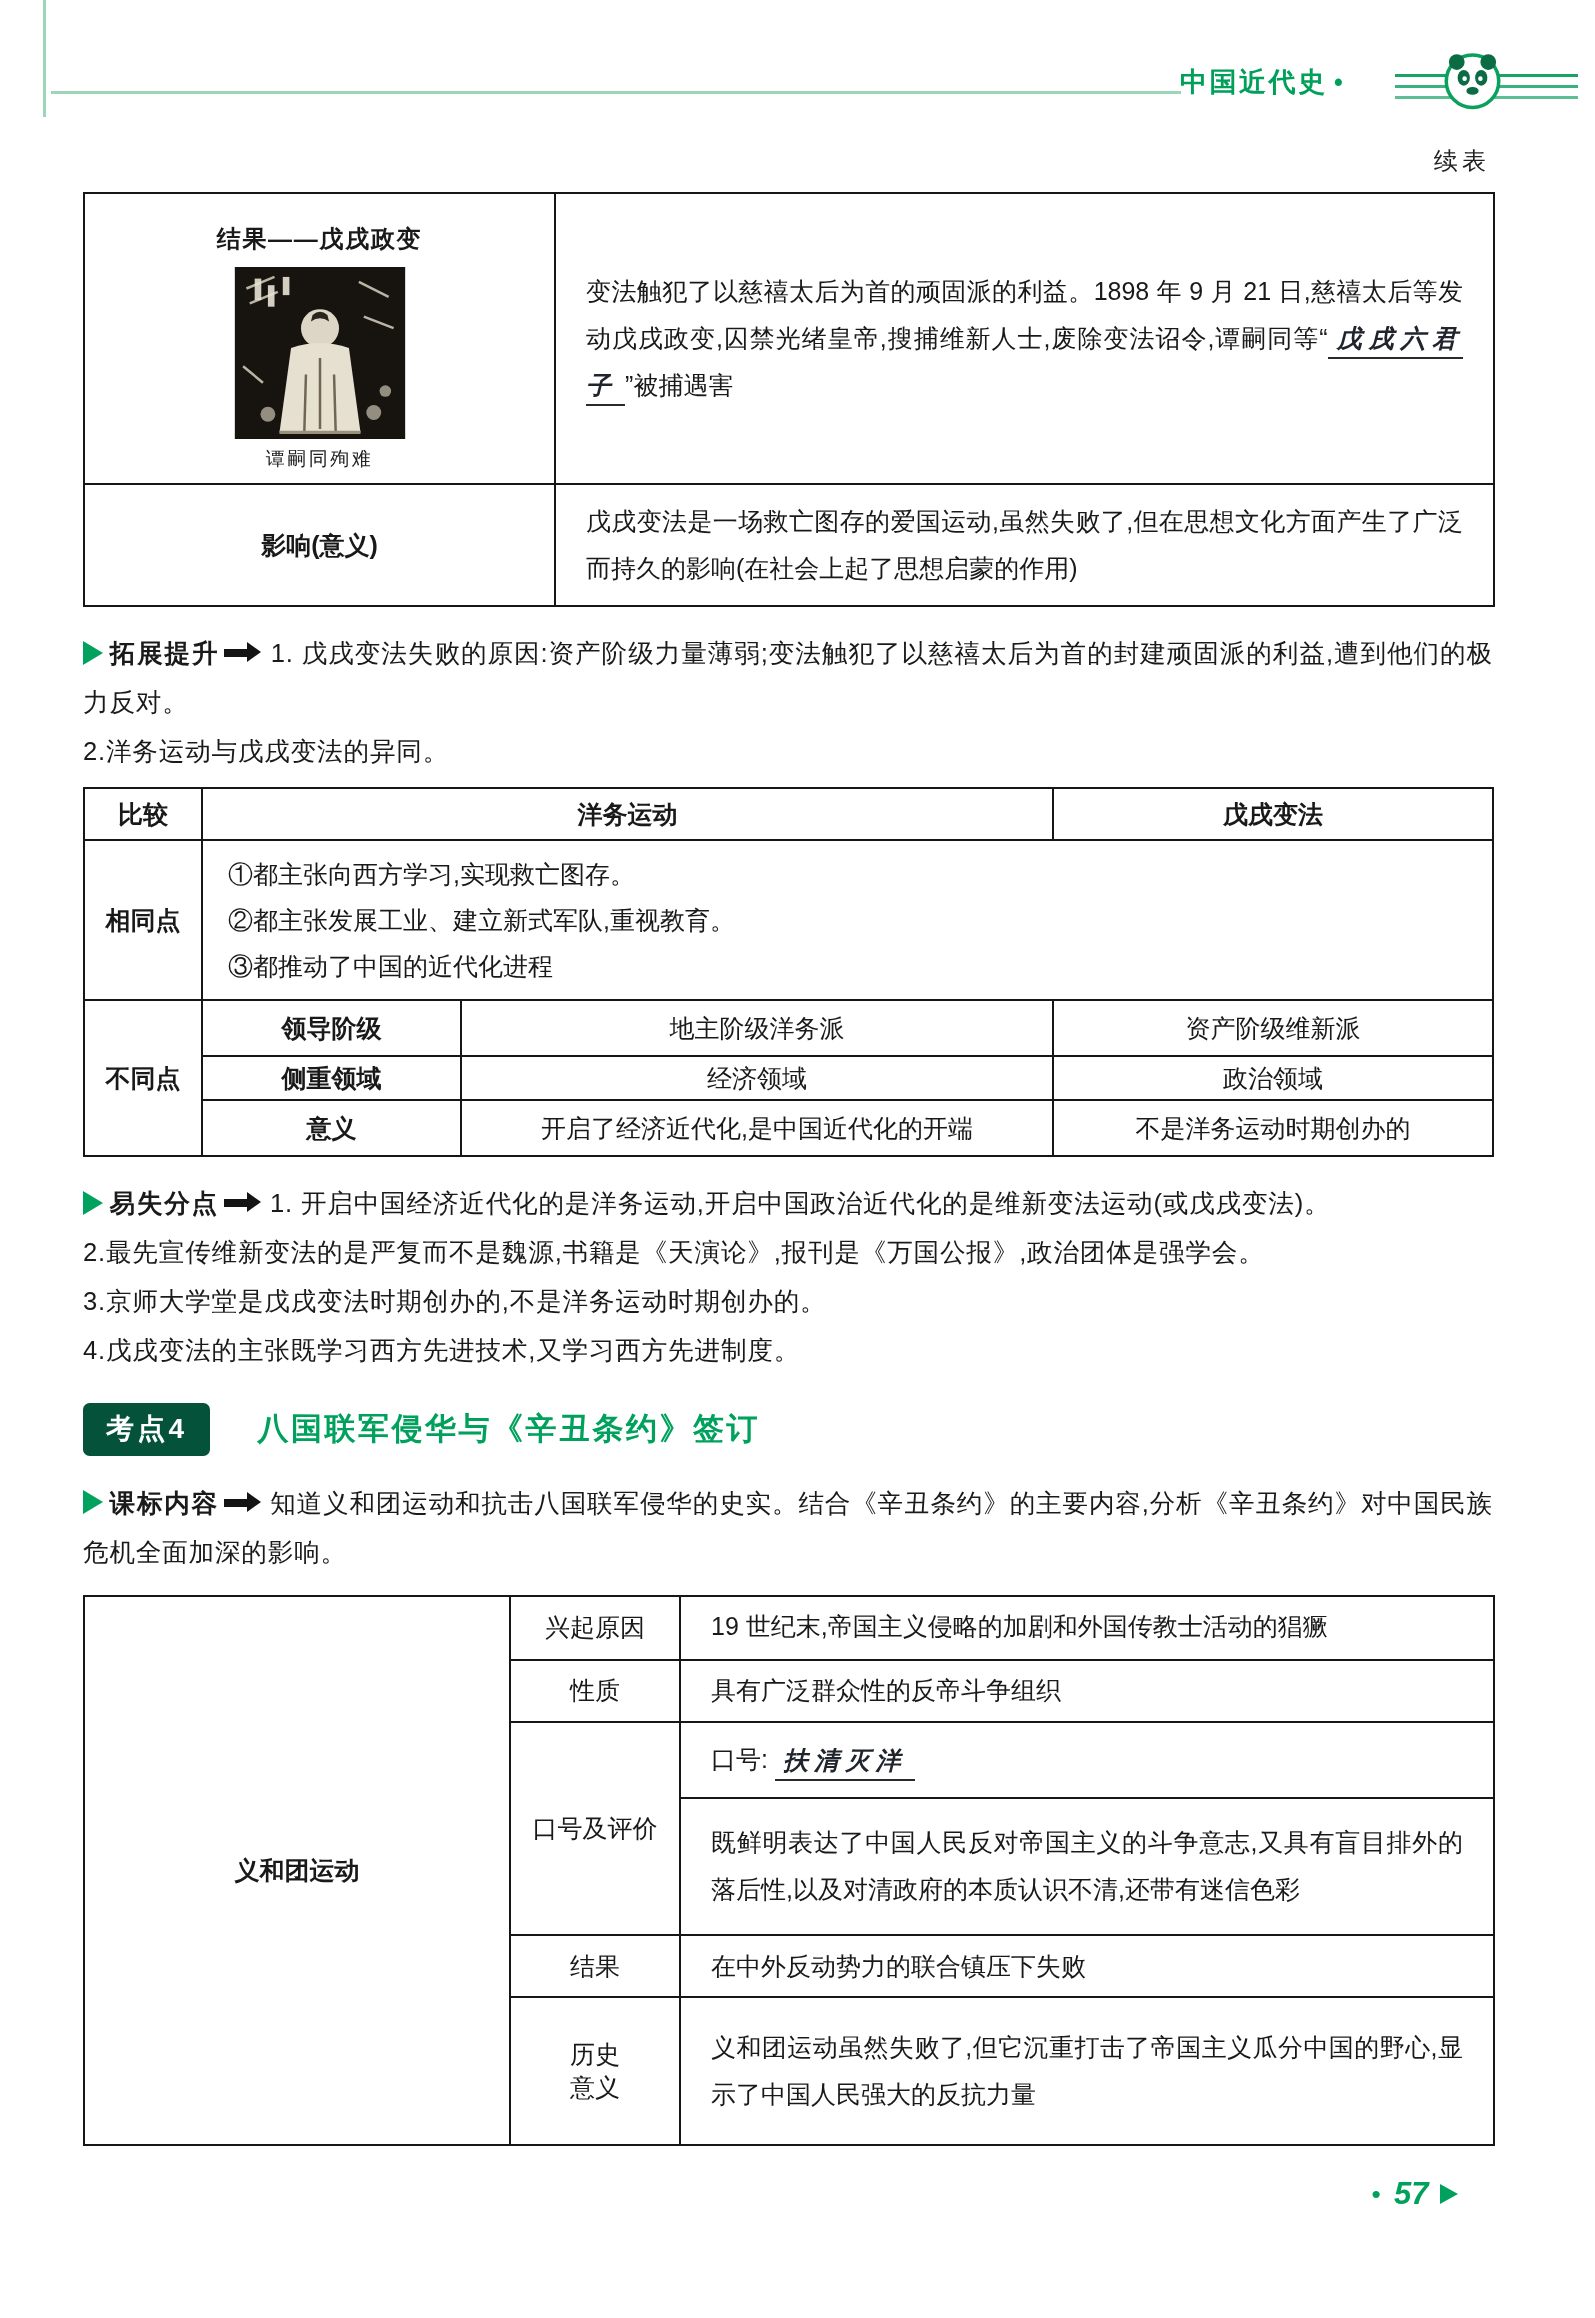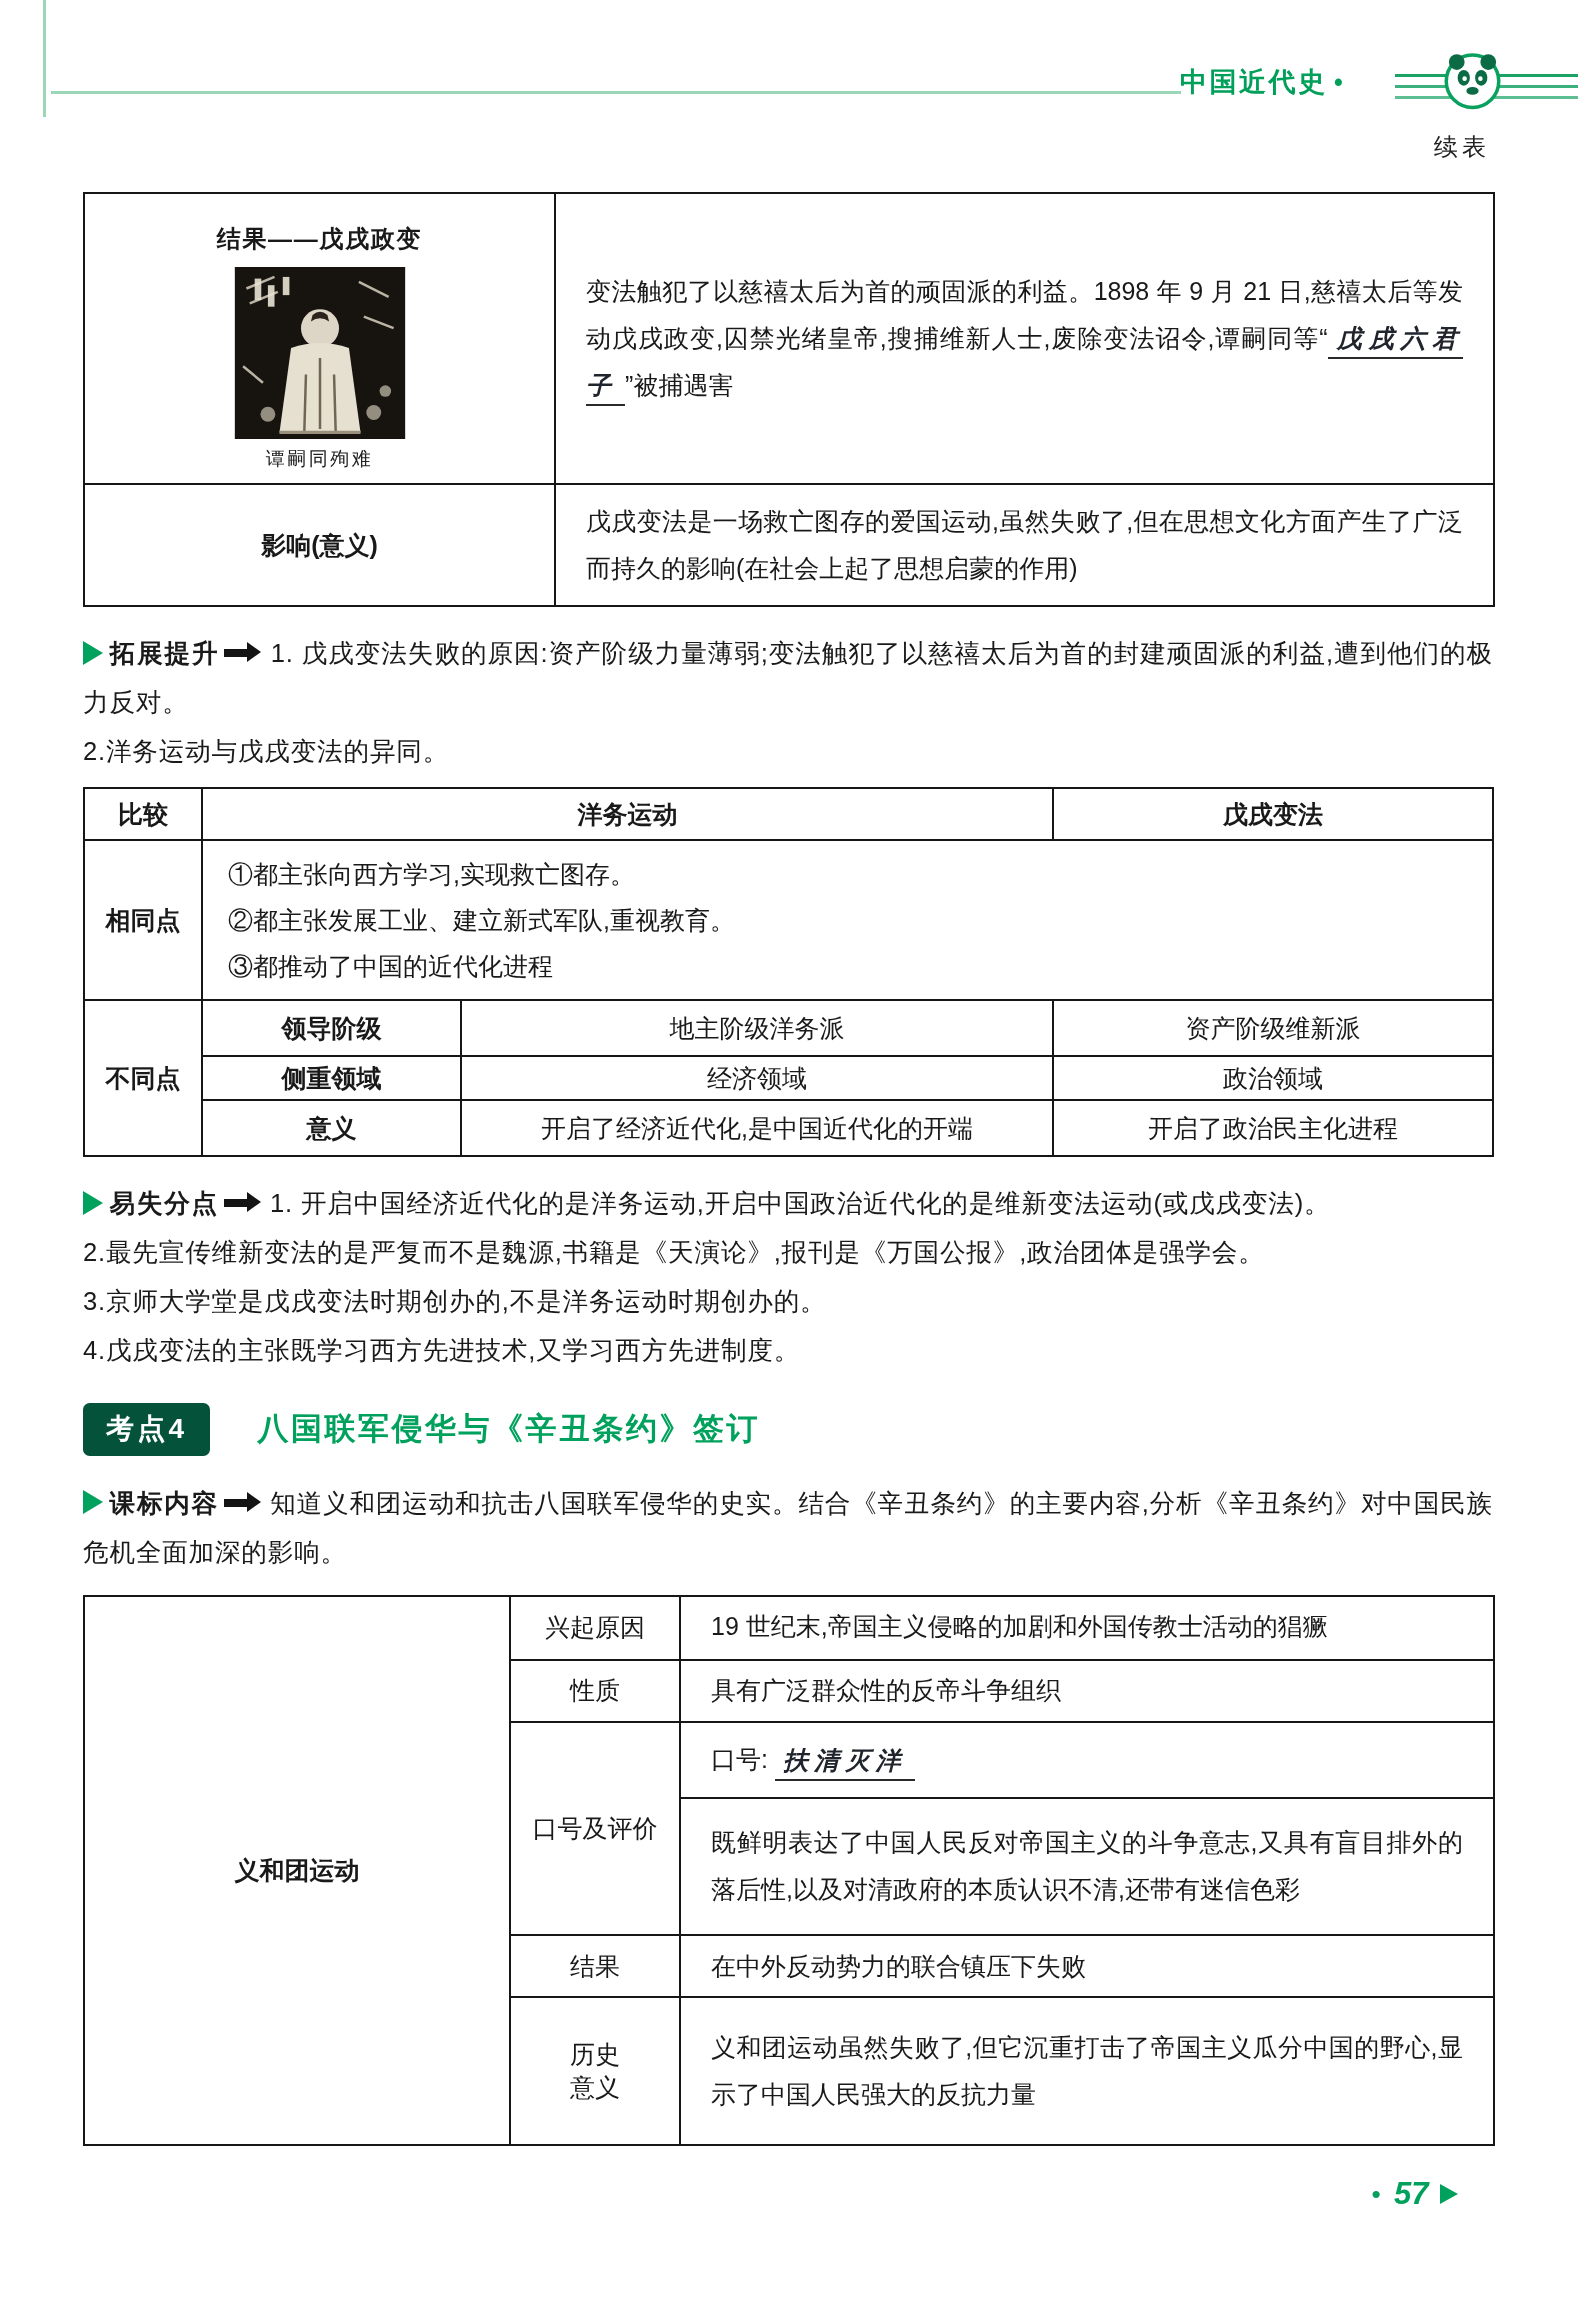--- a/index.html
+++ b/index.html
@@ -14,21 +14,21 @@
   
   .vline{position:absolute;left:43px;top:0;width:3.3px;height:117px;background:#9bd7b7;}
   .hline{position:absolute;left:51px;top:91px;width:1130px;height:2.5px;background:#9bd7b7;}
   .htitle{position:absolute;left:1180px;top:64px;font-size:27px;font-weight:bold;color:#00a05a;letter-spacing:2.5px;white-space:nowrap;}
   .htitle .hdot{font-size:25px;margin-left:6.6px;}
   .mline{position:absolute;height:3.3px;background:#19a466;}
   .ml1{left:1395px;top:74px;width:183px;}
   .ml2{left:1395px;top:85px;width:183px;opacity:.85;}
   .ml3{left:1395px;top:96px;width:183px;opacity:.7;}
   .mascot{position:absolute;left:1441px;top:48px;width:63px;height:63px;}
-  .xubiao{position:absolute;right:106px;top:131px;font-size:24px;letter-spacing:4.1px;color:#222;}
+  .xubiao{position:absolute;right:106px;top:145px;font-size:24px;letter-spacing:4.1px;color:#222;}
 
   
   .content{position:relative;margin-left:83px;width:1410px;padding-top:192px;}
 
   table{border-collapse:collapse;table-layout:fixed;width:1410px;background:#fff;}
   td{border:2.1px solid #161616;font-size:25px;color:#191919;vertical-align:middle;word-break:break-all;}
   .c{text-align:center;}
   .bold{font-weight:bold;}
   .j{padding:13.2px 30px;line-height:47px;text-align:justify;}
   .preline{white-space:pre-line;}
@@ -190,21 +190,21 @@
         <td class="c">资产阶级维新派</td>
       </tr>
       <tr style="height:44px">
         <td class="c bold">侧重领域</td>
         <td class="c">经济领域</td>
         <td class="c">政治领域</td>
       </tr>
       <tr style="height:56px">
         <td class="c bold">意义</td>
         <td class="c">开启了经济近代化,是中国近代化的开端</td>
-        <td class="c">开启了政治民主化进程</td>
+        <td class="c">不是洋务运动时期创办的</td>
       </tr>
     </tbody>
       </table>
 
     <div class="note">
       <p>
         <span class="tri"></span><span class="nlabel">易失分点</span><span class="harrow"></span><span>1. 开启中国经济近代化的是洋务运动,开启中国政治近代化的是维新变法运动(或戊戌变法)。</span>
       </p>
       <p>2.最先宣传维新变法的是严复而不是魏源,书籍是《天演论》,报刊是《万国公报》,政治团体是强学会。</p>
       <p>3.京师大学堂是戊戌变法时期创办的,不是洋务运动时期创办的。</p>

